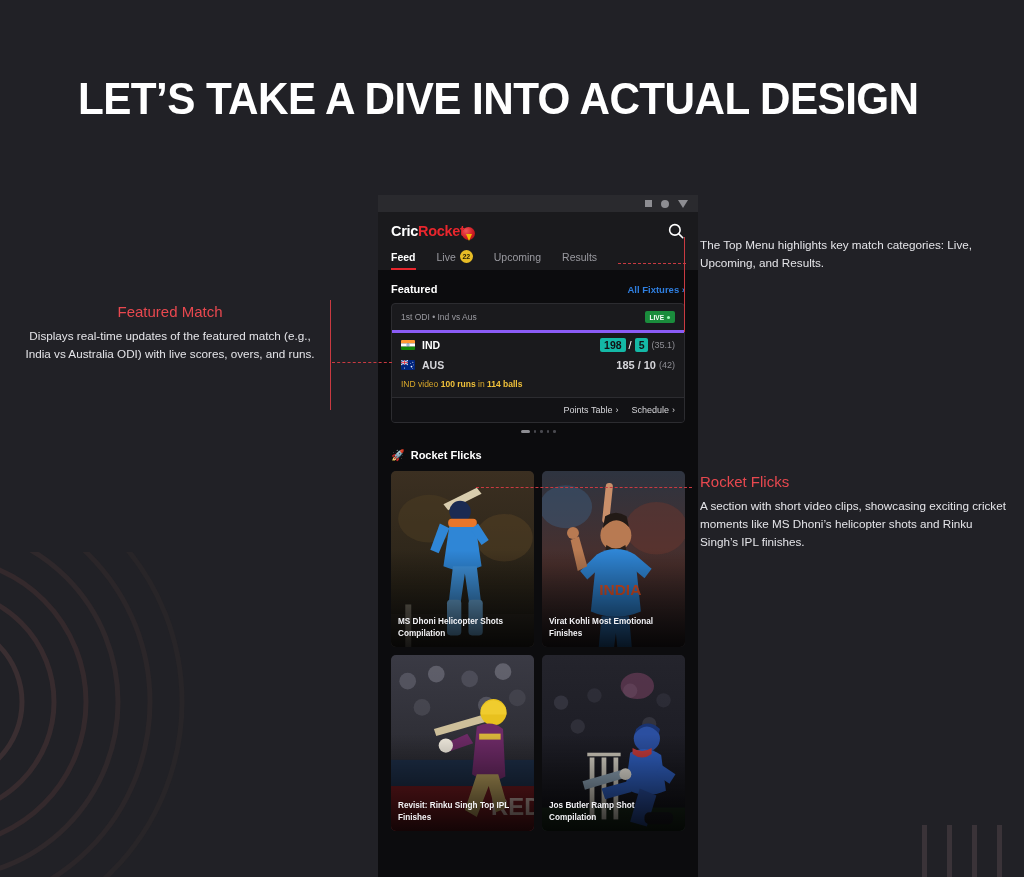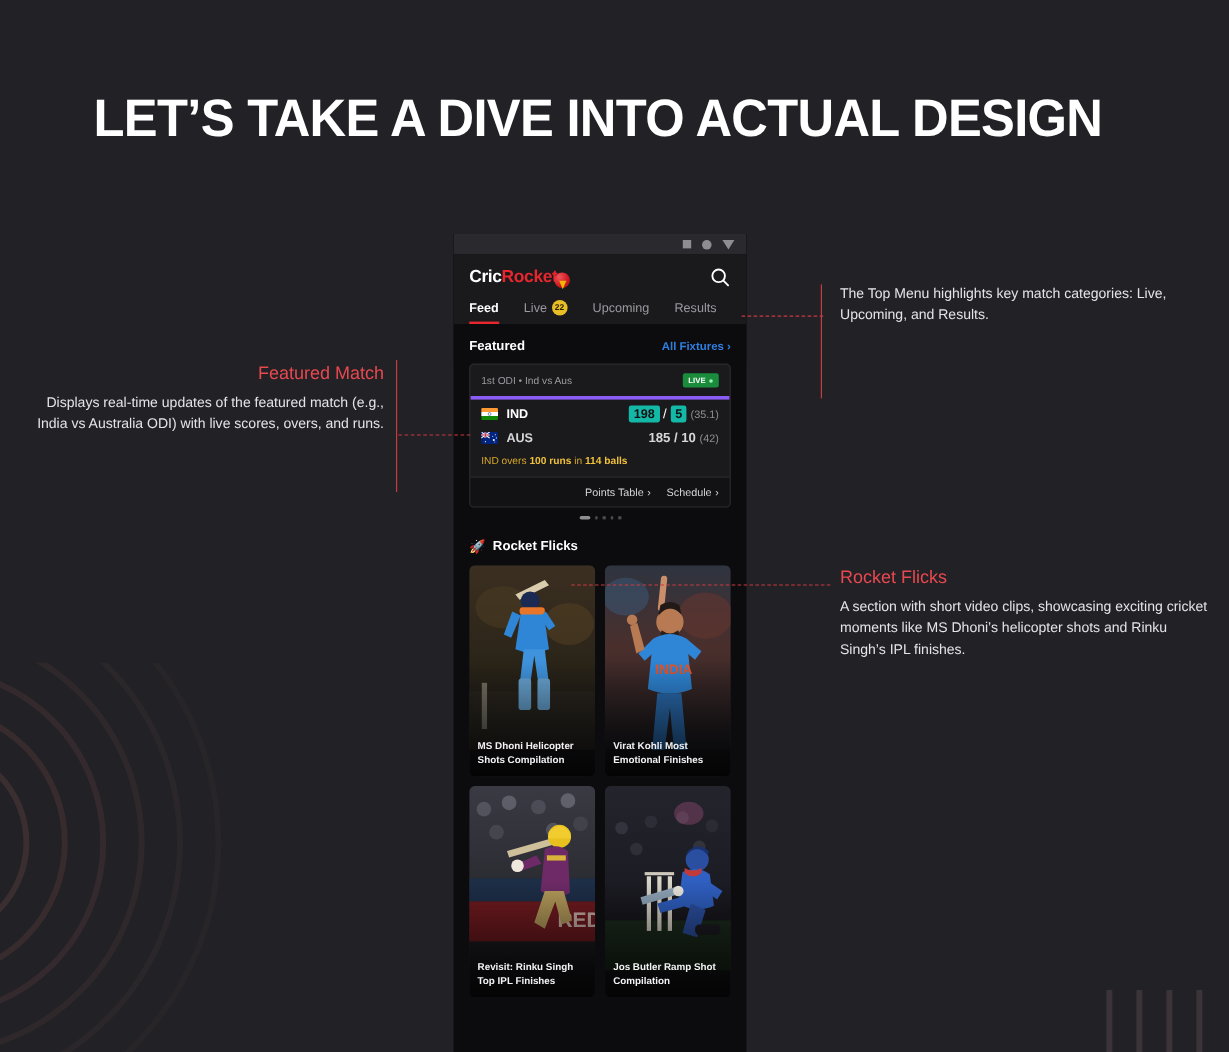--- a/index.html
+++ b/index.html
@@ -50,21 +50,21 @@
     transform: scaleX(0.96);
     transform-origin: left center;
     white-space: nowrap;
   }
 
   
   #phone {
     position: absolute;
     left: 378px;
     top: 195px;
-    width: 244px;
+    width: 320px;
     height: 682px;
     background: #0c0c0e;
     overflow: hidden;
   }
   .phone-statusbar {
     height: 17px;
     background: #2a2a2e;
     display: flex;
     align-items: center;
     justify-content: flex-end;
@@ -250,21 +250,21 @@
     font-size: 15px;
     font-weight: normal;
     color: #e8484f;
     margin-bottom: 7px;
   }
   .anno p {
     font-size: 11.7px;
     line-height: 1.55;
     color: #e4e4e8;
   }
-  #anno-featured { left: 20px; top: 303px; width: 300px; text-align: right; }
+  #anno-featured { left: 20px; top: 303px; width: 300px; text-align: center; }
   #anno-menu     { left: 700px; top: 236px; width: 295px; }
   #anno-flicks   { left: 700px; top: 473px; width: 310px; }
 
   .vline { position: absolute; width: 1px; background: #c93a41; }
   #vline-left  { left: 330px; top: 300px; height: 110px; }
   #vline-right { left: 684px; top: 237px; height: 95px; }
 
   .dashed { position: absolute; border-top: 1px dashed #c93a41; height: 0; }
   #dash-featured { left: 332px; top: 362px; width: 60px; }
   #dash-menu     { left: 618px; top: 263px; width: 68px; }
@@ -386,21 +386,21 @@
         <span class="team-name dim">AUS</span>
       </span>
       <span class="score">
         <span class="plain">185</span>
         <span class="plain">/</span>
         <span class="plain">10</span>
         <span class="overs">(42)</span>
       </span>
     </div>
 
-    <div class="need-line"><span>IND overs </span><b>100 runs</b><span> in </span><b>114 balls</b></div>
+    <div class="need-line"><span>IND video </span><b>100 runs</b><span> in </span><b>114 balls</b></div>
 
     <div class="card-actions">
       <span class="card-action">
         <span>Points Table</span>
         <span>›</span>
       </span>
       <span class="card-action">
         <span>Schedule</span>
         <span>›</span>
       </span>

